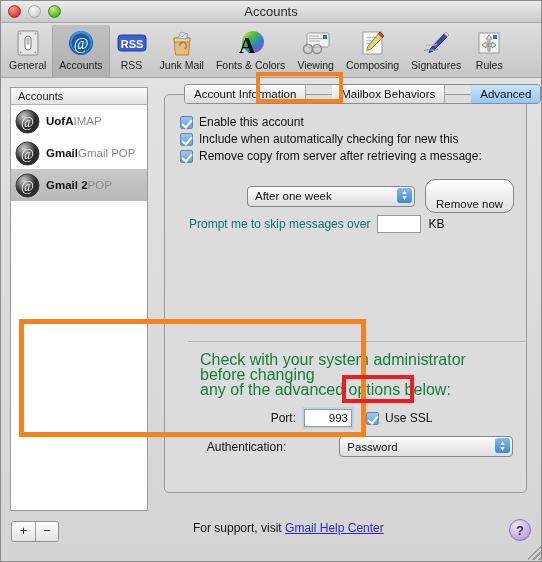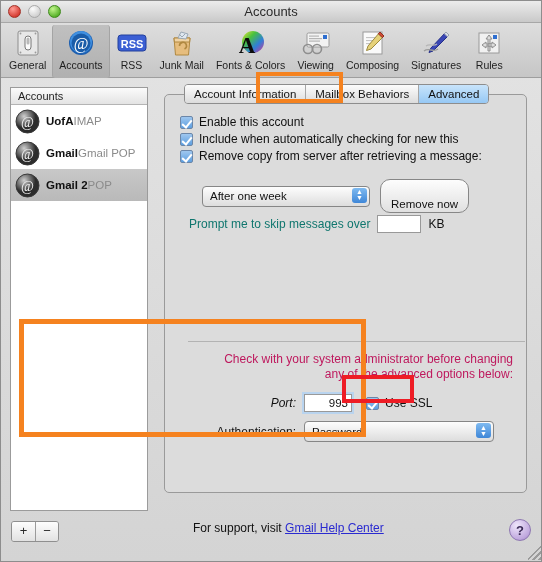--- a/index.html
+++ b/index.html
@@ -102,20 +102,21 @@
   }
   .ar-btn + .ar-btn { border-left: 1px solid #9b9b9b; }
 
   
   #tabwrap { position: absolute; left: 163px; top: 6px; width: 363px; }
   #tabs {
     position: absolute; left: 20px; top: 0;
     display: flex; height: 20px;
     border: 1px solid #8d8d8d; border-radius: 4px;
     overflow: hidden;
+    gap: 26px;
   }
   .tab {
     padding: 0 9px; height: 18px; line-height: 18px;
     font-size: 11.5px; color: #141414;
     background: linear-gradient(#fcfcfc, #dcdcdc);
     border-right: 1px solid #a6a6a6;
     white-space: nowrap;
   }
   .tab:last-child { border-right: none; }
   .tab.active {
@@ -157,20 +158,21 @@
   .chk-label { font-size: 12px; color: #111; line-height: 14px; }
 
   .popup {
     height: 21px;
     border: 1px solid #868686; border-radius: 4px;
     background: linear-gradient(#fdfdfd, #dddddd);
     display: flex; align-items: center;
     padding-left: 7px; padding-right: 22px;
     font-size: 11.5px; color: #111;
     position: relative;
+    margin-left: 45px;
   }
   .popup-arrows {
     position: absolute; right: 2px; top: 1px;
     width: 15px; height: 15px;
     border-radius: 3px;
     background: linear-gradient(#7fbaf0, #3f87d8);
     display: flex; flex-direction: column;
     align-items: center; justify-content: center;
     line-height: 0;
   }
@@ -460,27 +462,27 @@
         <div class="pill-btn">Remove now</div>
       </div>
 
       <div style="position:absolute; left:24px; top:120px; display:flex; align-items:center; gap:7px;">
         <span style="font-size:12px;color:#0f766e;">Prompt me to skip messages over</span>
         <span class="txtfield" style="width:44px; display:inline-block;"></span>
         <span style="font-size:12px;color:#111;">KB</span>
       </div>
 
       <div id="adv-box">
-        <div style="font-size:12px;color:#be185d;line-height:15px;text-align:right;">
+        <div style="font-size:16px;color:#15803d;line-height:15px;">
           <div>Check with your system administrator before changing</div>
           <div>any of the advanced options below:</div>
         </div>
 
         <div style="display:flex; align-items:center; margin-top:12px;">
-          <span style="font-size:12px;color:#111;width:104px;text-align:right;padding-right:8px;font-style:italic;">Port:</span>
+          <span style="font-size:12px;color:#111;width:104px;text-align:right;padding-right:8px;">Port:</span>
           <span class="txtfield" style="width:48px; display:inline-block; text-align:right; padding-right:3px; box-shadow:0 0 0 2px #b9d4ef;">993</span>
           <span style="display:flex; align-items:center; margin-left:14px;">
             <span class="checkbox"></span>
             <span style="font-size:12px;color:#111;">Use SSL</span>
           </span>
         </div>
 
         <div style="display:flex; align-items:center; margin-top:9px;">
           <span style="font-size:12px;color:#111;width:104px;text-align:right;padding-right:8px;">Authentication:</span>
           <span class="popup" style="width:190px;">

